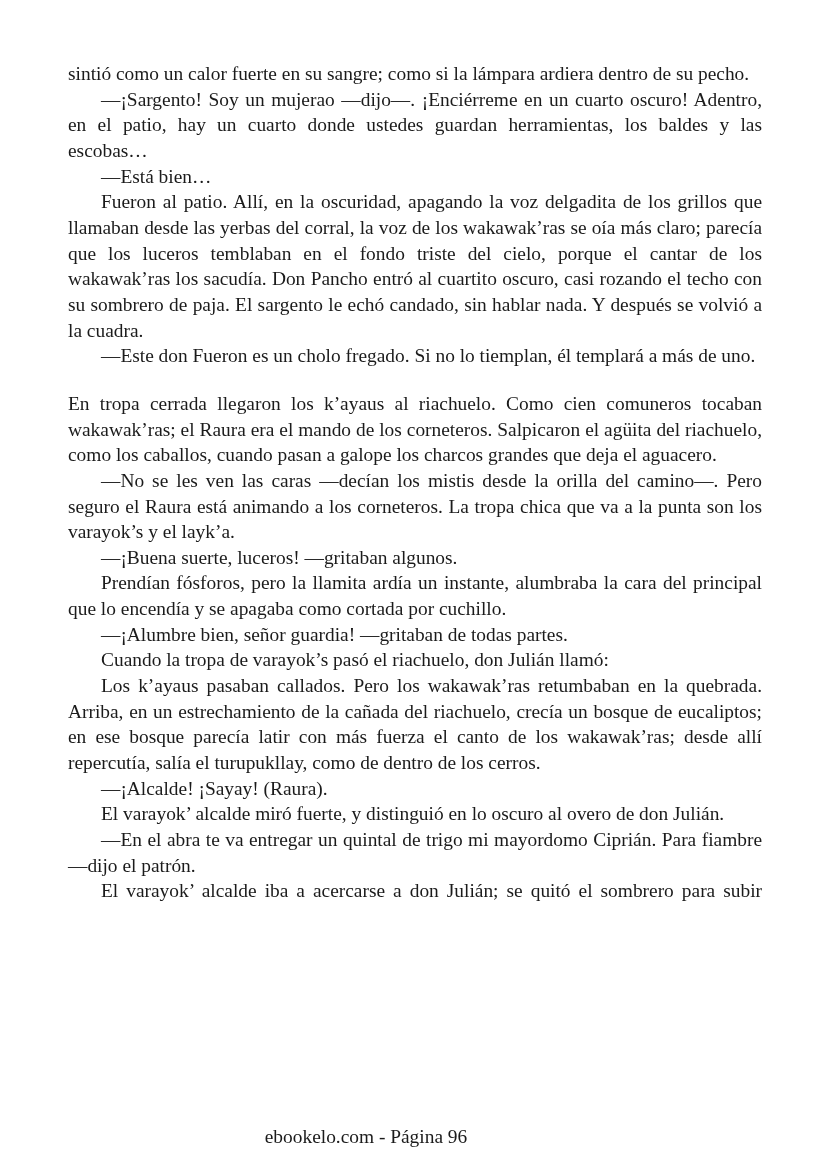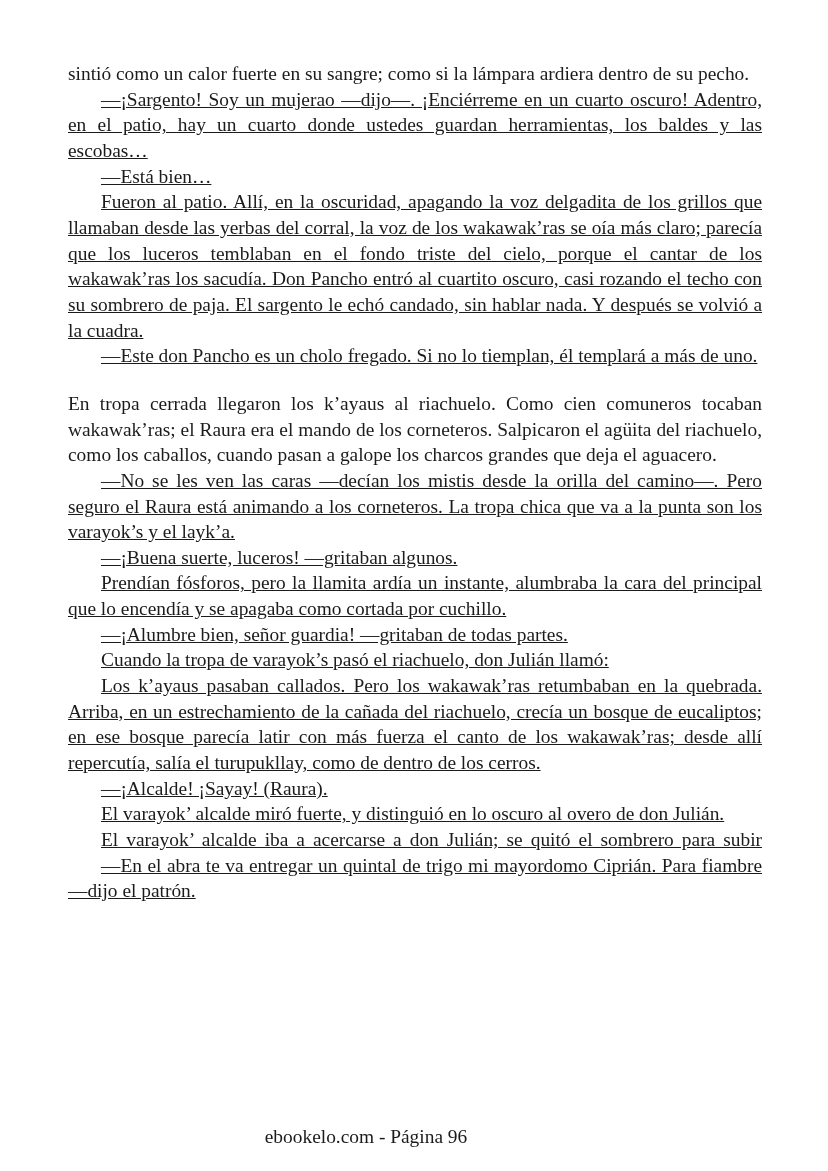--- a/index.html
+++ b/index.html
@@ -26,21 +26,21 @@
     line-height: 25.65px;
     text-align: justify;
     text-justify: inter-word;
   }
   .section { margin: 0; padding: 0; }
   .section + .section { margin-top: 22px; }
   .para {
     margin: 0;
     padding: 0;
   }
-  .para.indent { text-indent: 33px; text-decoration: underline; }
+  .para.indent { text-indent: 33px; }
   .para.justify-last { text-align-last: justify; }
   .footer {
     position: absolute;
     left: 0;
     width: 732px;
     top: 1124px;
     text-align: center;
     font-size: 19.4px;
     line-height: 26px;
     color: #1b1b1b;
@@ -49,30 +49,30 @@
 </head>
 <body>
 
 <div class="page">
   <div class="text-block">
       <div class="section">
         <p class="para">sintió como un calor fuerte en su sangre; como si la lámpara ardiera dentro de su pecho.</p>
         <p class="para indent">—¡Sargento! Soy un mujerao —dijo—. ¡Enciérreme en un cuarto oscuro! Adentro, en el patio, hay un cuarto donde ustedes guardan herramientas, los baldes y las escobas…</p>
         <p class="para indent">—Está bien…</p>
         <p class="para indent">Fueron al patio. Allí, en la oscuridad, apagando la voz delgadita de los grillos que llamaban desde las yerbas del corral, la voz de los wakawak’ras se oía más claro; parecía que los luceros temblaban en el fondo triste del cielo, porque el cantar de los wakawak’ras los sacudía. Don Pancho entró al cuartito oscuro, casi rozando el techo con su sombrero de paja. El sargento le echó candado, sin hablar nada. Y después se volvió a la cuadra.</p>
-        <p class="para indent">—Este don Pancho es un cholo fregado. Si no lo tiemplan, él templará a más de uno.</p>
+        <p class="para indent">—Este don Fueron es un cholo fregado. Si no lo tiemplan, él templará a más de uno.</p>
       </div>
       <div class="section">
         <p class="para">En tropa cerrada llegaron los k’ayaus al riachuelo. Como cien comuneros tocaban wakawak’ras; el Raura era el mando de los corneteros. Salpicaron el agüita del riachuelo, como los caballos, cuando pasan a galope los charcos grandes que deja el aguacero.</p>
         <p class="para indent">—No se les ven las caras —decían los mistis desde la orilla del camino—. Pero seguro el Raura está animando a los corneteros. La tropa chica que va a la punta son los varayok’s y el layk’a.</p>
         <p class="para indent">—¡Buena suerte, luceros! —gritaban algunos.</p>
         <p class="para indent">Prendían fósforos, pero la llamita ardía un instante, alumbraba la cara del principal que lo encendía y se apagaba como cortada por cuchillo.</p>
         <p class="para indent">—¡Alumbre bien, señor guardia! —gritaban de todas partes.</p>
         <p class="para indent">Cuando la tropa de varayok’s pasó el riachuelo, don Julián llamó:</p>
         <p class="para indent">Los k’ayaus pasaban callados. Pero los wakawak’ras retumbaban en la quebrada. Arriba, en un estrechamiento de la cañada del riachuelo, crecía un bosque de eucaliptos; en ese bosque parecía latir con más fuerza el canto de los wakawak’ras; desde allí repercutía, salía el turupukllay, como de dentro de los cerros.</p>
         <p class="para indent">—¡Alcalde! ¡Sayay! (Raura).</p>
         <p class="para indent">El varayok’ alcalde miró fuerte, y distinguió en lo oscuro al overo de don Julián.</p>
+        <p class="para indent">—En el abra te va entregar un quintal de trigo mi mayordomo Ciprián. Para fiambre —dijo el patrón.</p>
         <p class="para indent justify-last">El varayok’ alcalde iba a acercarse a don Julián; se quitó el sombrero para subir</p>
-        <p class="para indent">—En el abra te va entregar un quintal de trigo mi mayordomo Ciprián. Para fiambre —dijo el patrón.</p>
       </div>
     </div>
   <div class="footer">ebookelo.com - Página 96</div>
 </div>
 
 </body></html>

